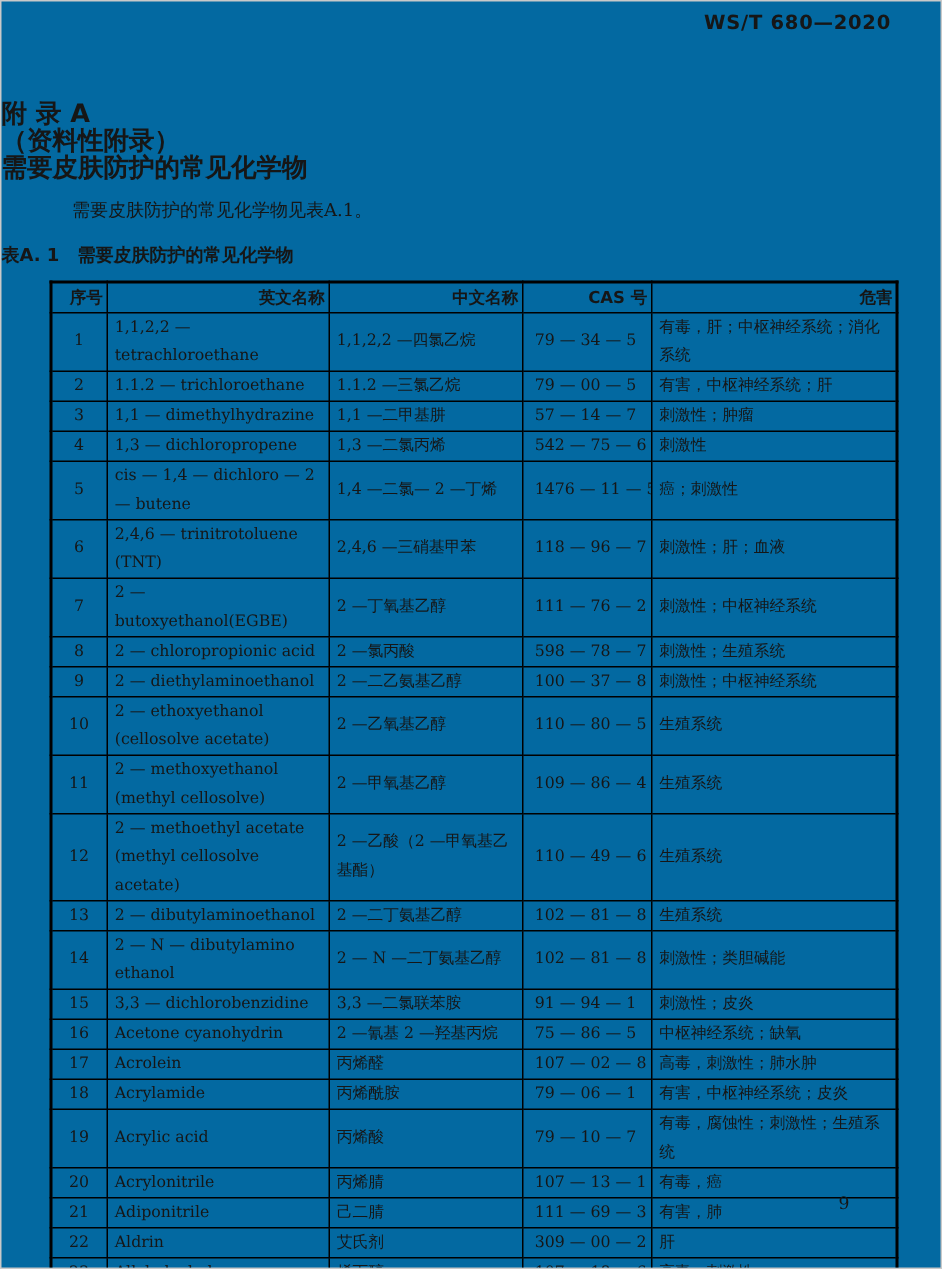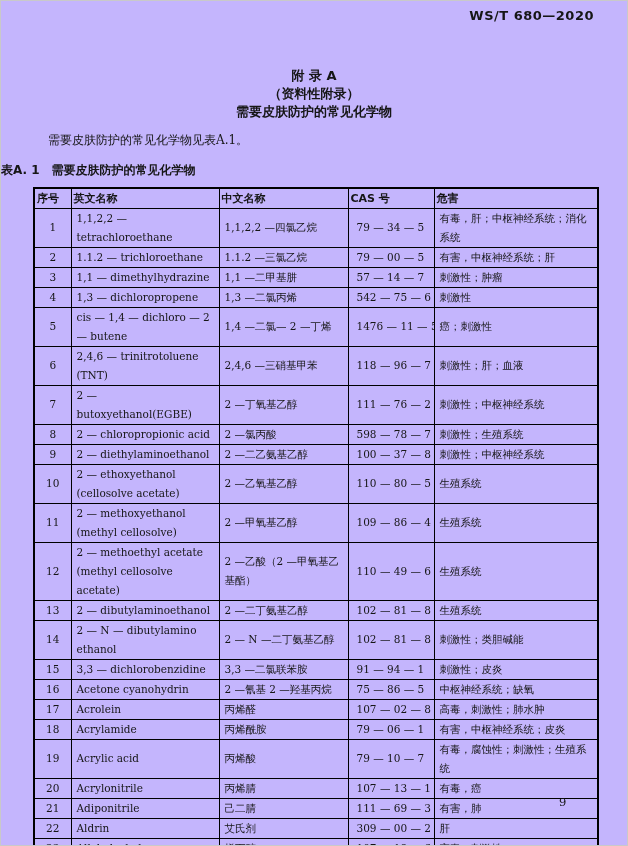--- a/index.html
+++ b/index.html
@@ -4,45 +4,45 @@
 <style>
   html, body {
     margin: 0;
     padding: 0;
     background: #ffffff;
   }
   .page {
     position: relative;
     width: 628px;
     height: 846px;
-    background: #c4b5fd;
+    background: #0369a1;
     box-sizing: border-box;
     border: 1px solid #c9c9c9;
     font-family: "DejaVu Serif", "Liberation Serif", serif;
     color: #161616;
     overflow: hidden;
   }
   .doc-code {
     position: absolute;
     top: 7px;
     right: 33px;
     font-family: "DejaVu Sans", "Liberation Sans", sans-serif;
     font-weight: bold;
     font-size: 13px;
     letter-spacing: 0.5px;
   }
   .appendix-title {
     position: absolute;
     top: 66px;
     left: 0;
     width: 100%;
-    text-align: center;
+    text-align: left;
     font-family: "DejaVu Sans", "Liberation Sans", sans-serif;
     font-weight: bold;
-    font-size: 13px;
+    font-size: 17px;
     line-height: 18px;
   }
   .intro {
     position: absolute;
     top: 131px;
     left: 47px;
     margin: 0;
     font-size: 12px;
     line-height: 16px;
   }
@@ -70,21 +70,21 @@
     border: 1px solid #000;
     vertical-align: middle;
     box-sizing: border-box;
     overflow: hidden;
   }
   table.chem-table th {
     height: 20px;
     font-family: "DejaVu Sans", "Liberation Sans", sans-serif;
     font-weight: bold;
     font-size: 11px;
-    text-align: left;
+    text-align: right;
     padding: 0 2px;
   }
   table.chem-table td {
     height: 19px;
     line-height: 19px;
     padding: 0 5px;
   }
   table.chem-table td[data-name="cell-index"] {
     text-align: center;
     padding: 0;

